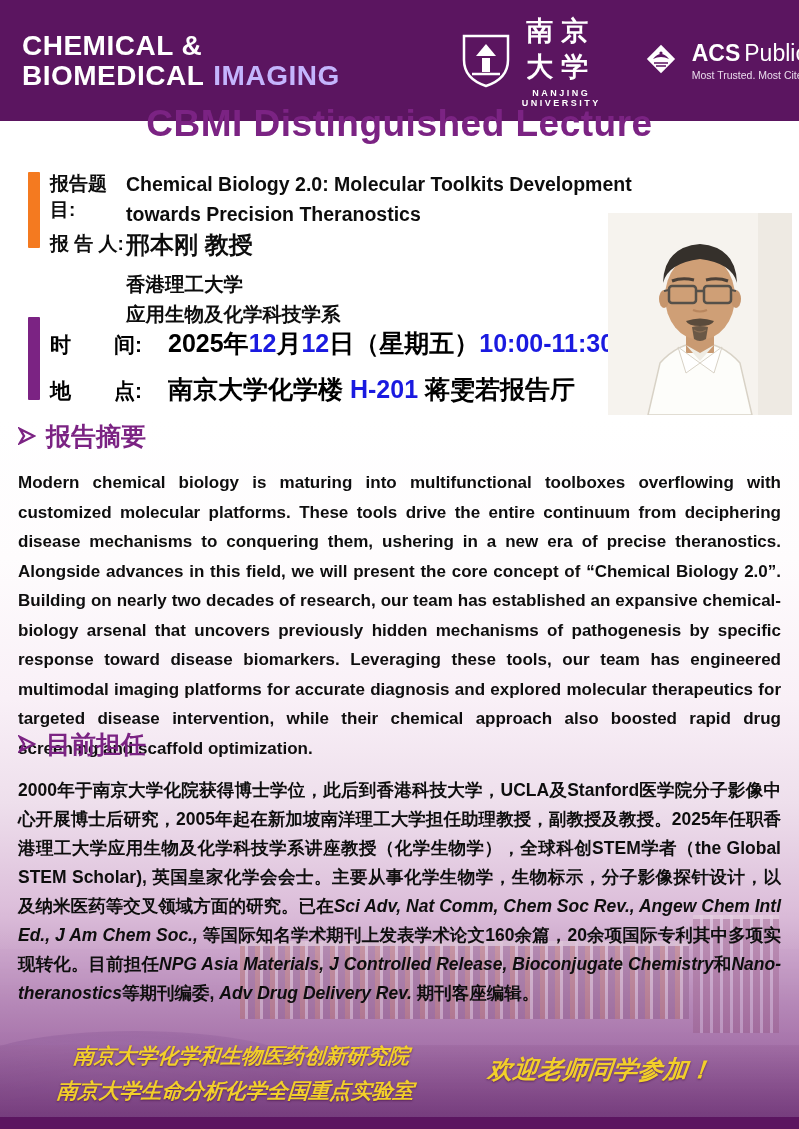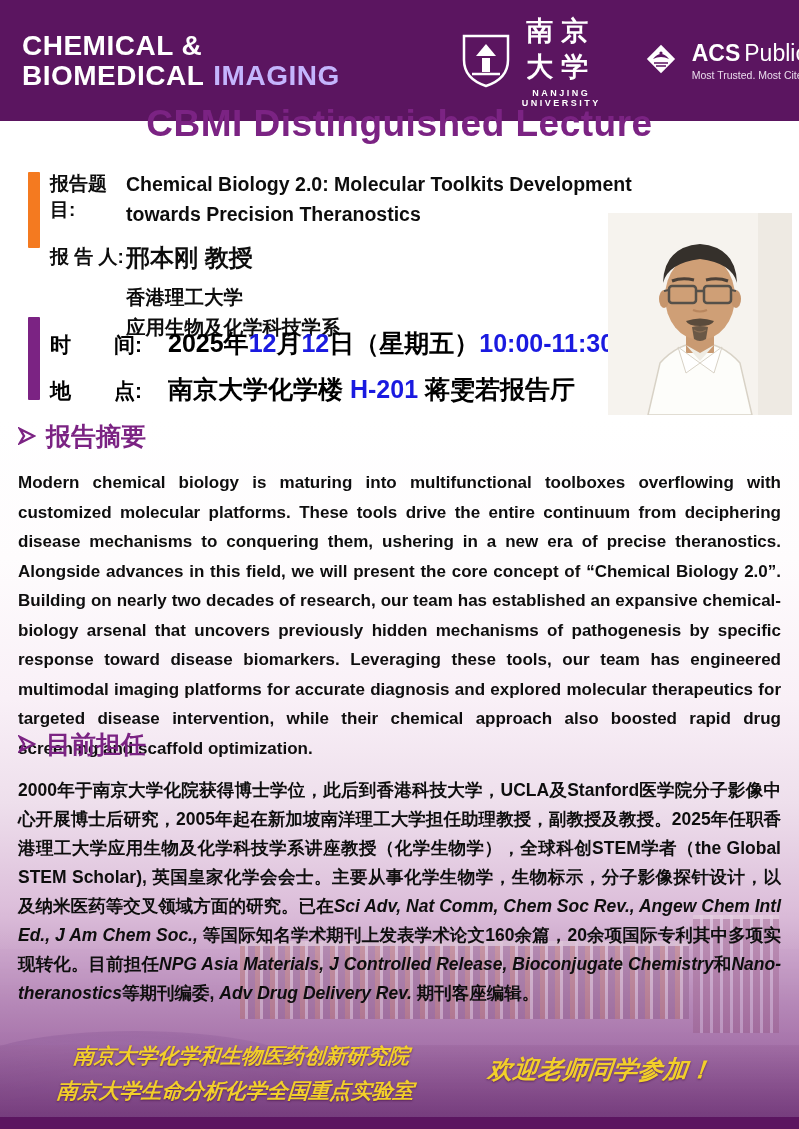--- a/index.html
+++ b/index.html
@@ -48,21 +48,21 @@
   
   .bar { position:absolute; width:12px; border-radius:1px; }
   .bar-orange { left:28px; top:172px; height:76px; background:#f47a20; }
   .bar-purple { left:28px; top:317px; height:83px; background:#7b2383; }
 
   
   .info { position:absolute; top:169px; left:50px; width:740px; color:#0d0d0d; }
   .row { display:flex; }
   .lab { font-size:19px; font-weight:bold; flex:0 0 76px; padding-top:2px; }
   .topic { font-size:19.5px; font-weight:bold; line-height:30px; width:656px; }
-  .speaker-row { margin-top:13px; }
+  .speaker-row { }
   .speaker-name { font-size:24px; font-weight:bold; }
   .affil { margin-left:76px; font-size:19.5px; font-weight:bold; line-height:30px; margin-top:8px; }
 
   .schedule { position:absolute; top:327px; left:50px; }
   .sched-row { display:flex; align-items:baseline; margin-bottom:13px; font-weight:bold; }
   .sched-lab { flex:0 0 92px; display:flex; justify-content:space-between; font-size:21px; margin-right:26px; }
   .sched-val { font-size:25px;text-align:center; }
   .blue { color:#1a1ae0; }
 
   

